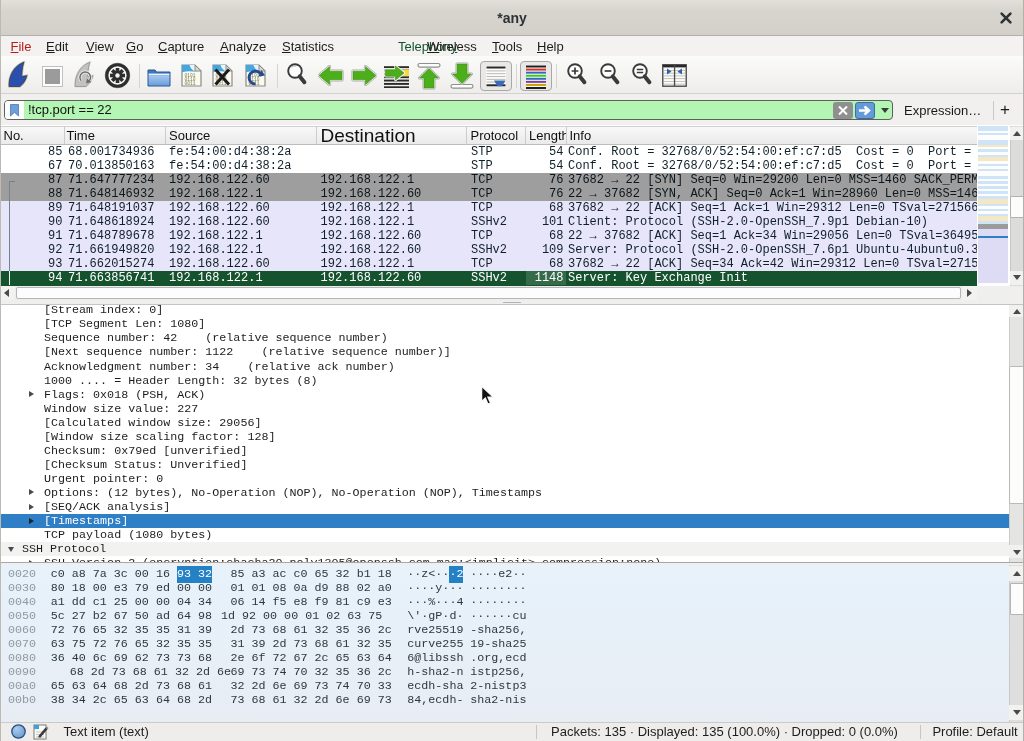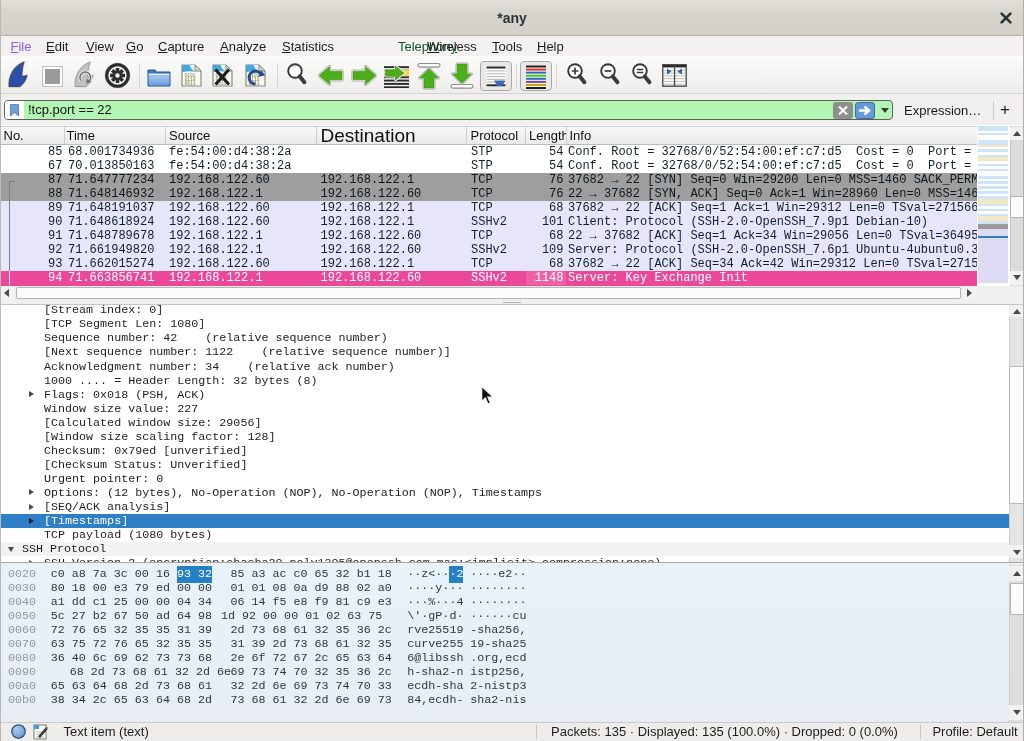--- a/index.html
+++ b/index.html
@@ -7,21 +7,21 @@
   .abs{position:absolute;}
   .mono{font-family:"Liberation Mono",monospace;font-size:11.7px;white-space:pre;}
   .mono12{font-family:"Liberation Mono",monospace;font-size:12px;white-space:pre;}
 </style></head><body>
 <div class="abs" style="left:0;top:0;width:1024px;height:36px;background:linear-gradient(#e3e0db,#d8d4ce 30%,#d3cfc9);border-bottom:1px solid #b4b0a9;box-sizing:border-box;"></div>
 <div class="abs" style="left:0;top:0;width:1024px;height:36px;text-align:center;line-height:36px;font-size:14px;font-weight:bold;color:#2c3336;">*any</div>
 <svg class="abs" style="left:999px;top:11px;" width="14" height="14">
     <path d="M2.6 2.6 L11.4 11.4 M11.4 2.6 L2.6 11.4" stroke="#2c3338" stroke-width="2.6" stroke-linecap="round"></path>
   </svg>
 <div class="abs" style="left:0;top:36px;width:1024px;height:20px;background:#f3f2f0;"></div>
-<div class="abs" style="left:10.5px;top:37px;height:19px;line-height:19px;font-size:13px;color:#8b5cf6;"><span style="text-decoration:underline">F</span>ile</div>
+<div class="abs" style="left:10.5px;top:37px;height:19px;line-height:19px;font-size:13px;color:#b91c1c;"><span style="text-decoration:underline">F</span>ile</div>
 <div class="abs" style="left:46px;top:37px;height:19px;line-height:19px;font-size:13px;color:#1d1d1d;"><span style="text-decoration:underline">E</span>dit</div>
 <div class="abs" style="left:86px;top:37px;height:19px;line-height:19px;font-size:13px;color:#1d1d1d;"><span style="text-decoration:underline">V</span>iew</div>
 <div class="abs" style="left:126px;top:37px;height:19px;line-height:19px;font-size:13px;color:#1d1d1d;"><span style="text-decoration:underline">G</span>o</div>
 <div class="abs" style="left:158px;top:37px;height:19px;line-height:19px;font-size:13px;color:#1d1d1d;"><span style="text-decoration:underline">C</span>apture</div>
 <div class="abs" style="left:220px;top:37px;height:19px;line-height:19px;font-size:13px;color:#1d1d1d;"><span style="text-decoration:underline">A</span>nalyze</div>
 <div class="abs" style="left:282px;top:37px;height:19px;line-height:19px;font-size:13px;color:#1d1d1d;"><span style="text-decoration:underline">S</span>tatistics</div>
 <div class="abs" style="left:350px;top:37px;height:19px;line-height:19px;font-size:13px;color:#14532d;margin-left:48px;">Telephon<span style="text-decoration:underline">y</span></div>
 <div class="abs" style="left:427px;top:37px;height:19px;line-height:19px;font-size:13px;color:#1d1d1d;"><span style="text-decoration:underline">W</span>ireless</div>
 <div class="abs" style="left:492px;top:37px;height:19px;line-height:19px;font-size:13px;color:#1d1d1d;"><span style="text-decoration:underline">T</span>ools</div>
 <div class="abs" style="left:537px;top:37px;height:19px;line-height:19px;font-size:13px;color:#1d1d1d;"><span style="text-decoration:underline">H</span>elp</div>
@@ -308,21 +308,21 @@
   </div>
 <div class="abs" style="left:0;top:257.2px;width:977px;height:14px;background:#e6e5f9;overflow:hidden;color:#10202a;">
     <span class="mono12 abs" style="right:914.5px;top:0;line-height:14px;">93</span>
     <span class="mono12 abs" style="left:68px;top:0;line-height:14px;">71.662015274</span>
     <span class="mono12 abs" style="left:169px;top:0;line-height:14px;">192.168.122.60</span>
     <span class="mono12 abs" style="left:320.5px;top:0;line-height:14px;">192.168.122.1</span>
     <span class="mono12 abs" style="left:471px;top:0;line-height:14px;">TCP</span>
     <span class="mono12 abs" style="right:413.5px;top:0;line-height:14px;">68</span>
     <span class="mono12 abs" style="left:568px;top:0;line-height:14px;">37682 → 22 [ACK] Seq=34 Ack=42 Win=29312 Len=0 TSval=27156</span>
   </div>
-<div class="abs" style="left:0;top:271.2px;width:977px;height:26px;background:#ec4899;overflow:hidden;color:#ffffff;">
+<div class="abs" style="left:0;top:271.2px;width:977px;height:26px;background:#14532d;overflow:hidden;color:#ffffff;">
     <span class="mono12 abs" style="right:914.5px;top:0;line-height:14px;">94</span>
     <span class="mono12 abs" style="left:68px;top:0;line-height:14px;">71.663856741</span>
     <span class="mono12 abs" style="left:169px;top:0;line-height:14px;">192.168.122.1</span>
     <span class="mono12 abs" style="left:320.5px;top:0;line-height:14px;">192.168.122.60</span>
     <span class="mono12 abs" style="left:471px;top:0;line-height:14px;">SSHv2</span>
     <span class="mono12 abs" style="right:413.5px;top:0;line-height:14px;">1148</span>
     <span class="mono12 abs" style="left:568px;top:0;line-height:14px;">Server: Key Exchange Init</span>
   </div>
 <div class="abs" style="left:526px;top:271.2px;width:40px;height:13.8px;background:rgba(255,255,255,0.14);"></div>
 <div class="abs" style="left:9.3px;top:181px;width:1px;height:90.2px;background:#75828e;"></div>

